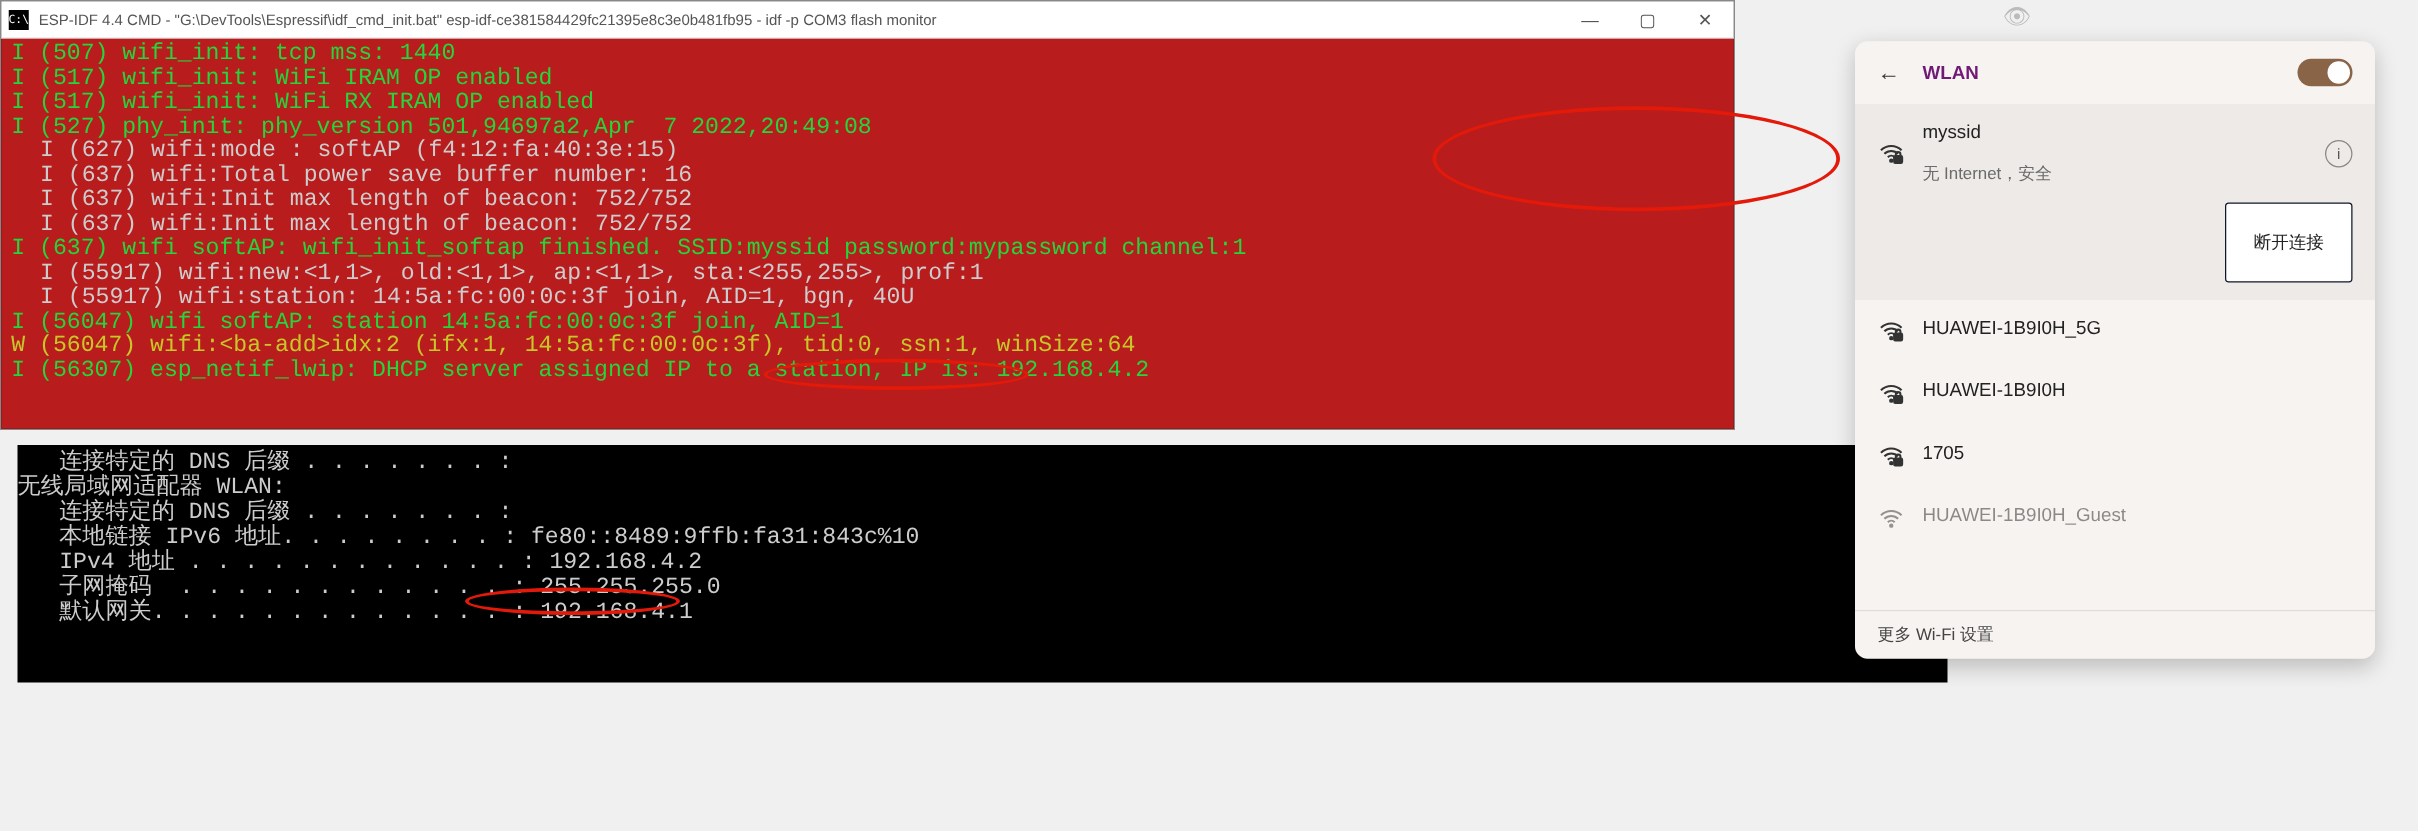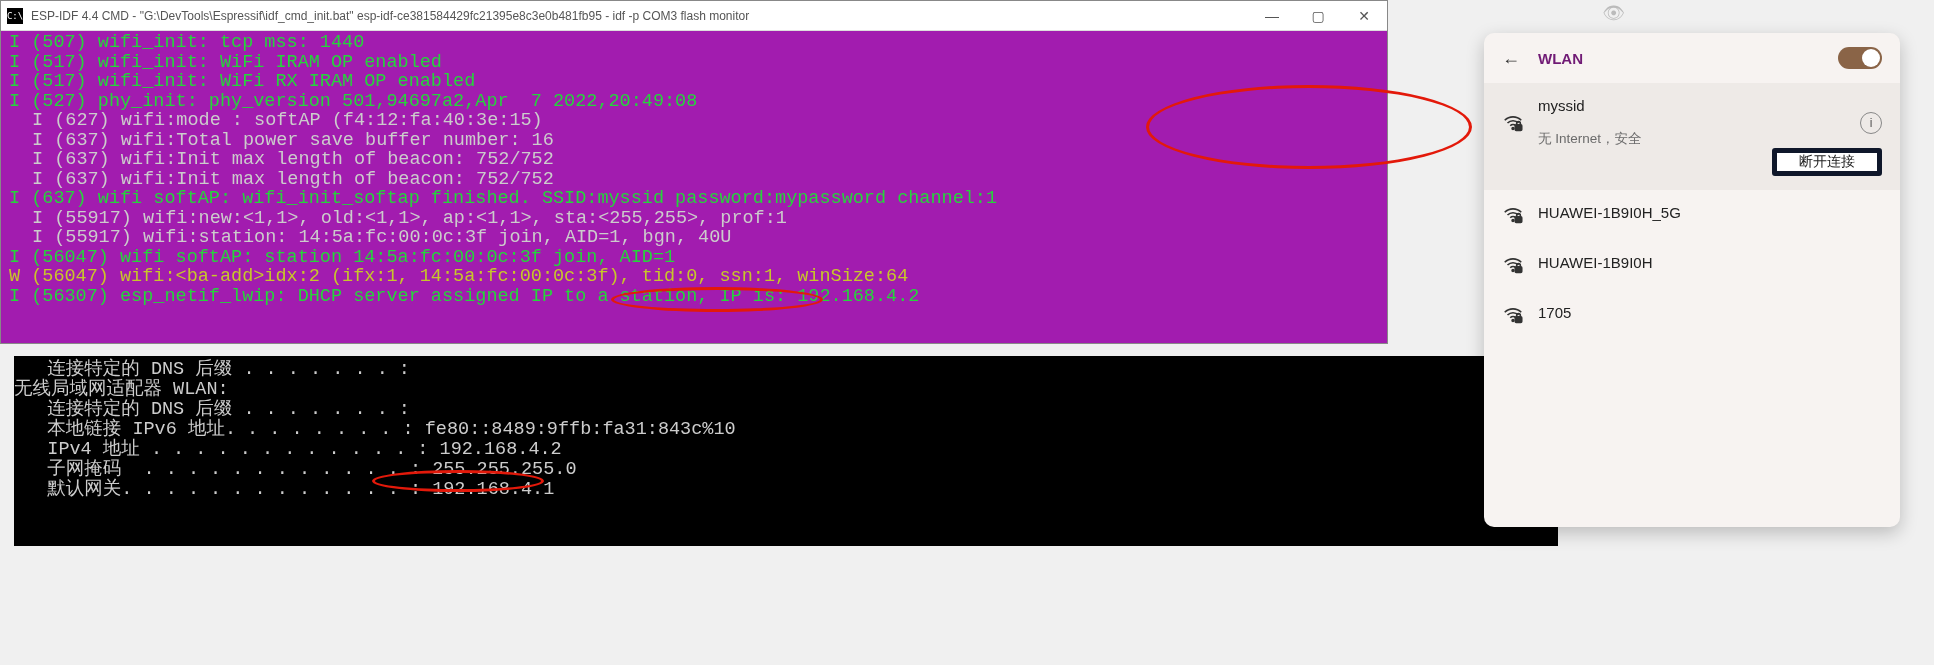--- a/index.html
+++ b/index.html
@@ -20,21 +20,21 @@
   .titlebar-icon {
     width: 16px; height: 16px; background: #000; margin-right: 8px;
     display: inline-flex; align-items: center; justify-content: center;
     color: #fff; font-size: 9px; font-family: monospace;
   }
   .titlebar-text { font-size: 12px; color: #555; flex: 1; white-space: nowrap; overflow: hidden; }
   .win-controls { display: flex; }
   .win-btn { width: 46px; height: 30px; display: flex; align-items: center; justify-content: center; color: #555; font-size: 14px; }
   .win-btn.close { color: #555; }
   .terminal-body {
-    flex: 1; background: #a21caf; padding: 2px 8px;
+    flex: 1; background: #b91c1c; padding: 2px 8px;
     font-family: "NSimSun","SimSun","Courier New",monospace; font-size: 18.5px; line-height: 19.5px;
     white-space: pre; color: #ccc; overflow: hidden;
   }
   .green { color: #26d43c; }
   .yellow { color: #c7c72a; }
   .white { color: #ccc; margin-left: 23px; }
 
   
   .annot1 {
     position: absolute; left: 611px; top: 287px;
@@ -95,22 +95,22 @@
   .wifi-icon {
     width: 22px; height: 22px; margin-right: 14px; position: relative;
     display: inline-flex; align-items: center; justify-content: center;
   }
   .wifi-icon svg { width: 22px; height: 22px; }
   .net-name-block { display: flex; flex-direction: column; flex:1; }
   .net-name { font-size: 15px; color: #222; }
   .net-sub { font-size: 13.5px; color: #6b6b6b; margin-top: 16px; }
   .info-icon { width: 22px; height:22px; margin-left: auto; display:flex;align-items:center;justify-content:center; color:#555; border:1.2px solid #888; border-radius:50%; font-size:12px; }
   .disconnect-btn {
-    align-self: flex-end; 
-    background: #fff; border: 5px solid #0f172a; padding: 0 22px;
+    align-self: flex-end; margin-top: 14px;
+    background: #fff; border: 1px solid #0f172a; padding: 22px 22px;
     font-size: 14px; color: #222; border-radius: 3px;
   }
   .wifi-footer {
     border-top: 1px solid #ddd; padding: 10px 18px;
     font-size: 13.5px; color: #444;
   }
 
   
   .eye-icon { position:absolute; right:309px; top:2px; color:#bbb; font-size:18px; z-index:0;}
 </style>
@@ -196,16 +196,28 @@
             <path d="M3 9c5-5 13-5 18 0"></path>
             <path d="M6 12c3.3-3.3 8.7-3.3 12 0"></path>
             <path d="M9 15c1.7-1.7 4.3-1.7 6 0"></path>
             <circle cx="12" cy="18" r="1" fill="#333"></circle>
             <rect x="14.5" y="14" width="7" height="6" rx="1" fill="#333"></rect>
             <path d="M16 14v-1.5a2 2 0 014 0V14"></path>
           </svg>
       </span>
       <span class="net-name">1705</span>
     </div>
+    <div class="network" style="opacity:.5;">
+      <span class="wifi-icon">
+        <svg viewBox="0 0 24 24" fill="none" stroke="#333" stroke-width="1.8">
+            <path d="M3 9c5-5 13-5 18 0"></path>
+            <path d="M6 12c3.3-3.3 8.7-3.3 12 0"></path>
+            <path d="M9 15c1.7-1.7 4.3-1.7 6 0"></path>
+            <circle cx="12" cy="18" r="1" fill="#333"></circle>
+          </svg>
+      </span>
+      <span class="net-name">HUAWEI-1B9I0H_Guest</span>
+    </div>
   </div>
+  <div class="wifi-footer">更多 Wi-Fi 设置</div>
 </div>
 
 <span class="eye-icon">👁</span>
 
 </body></html>

